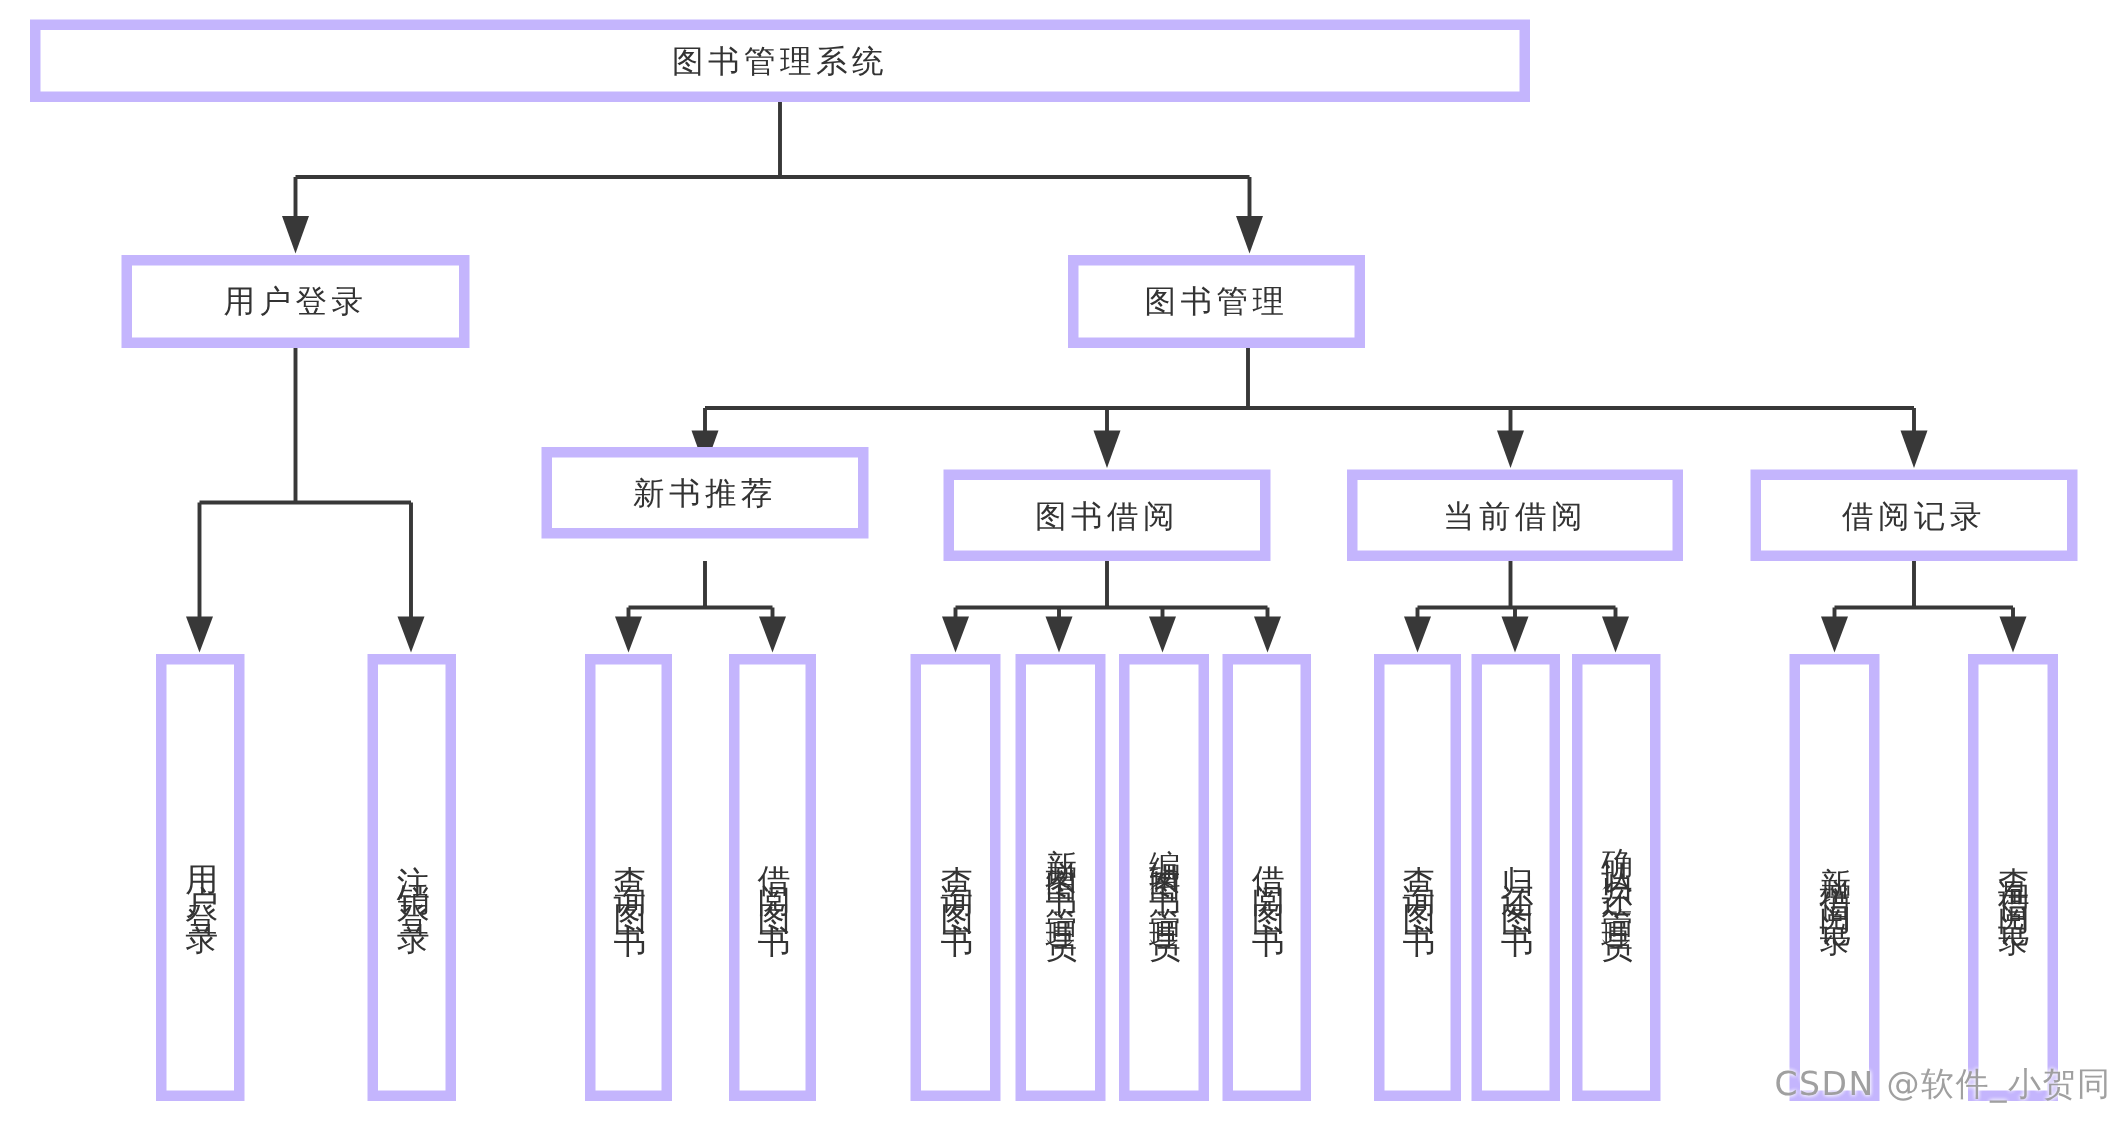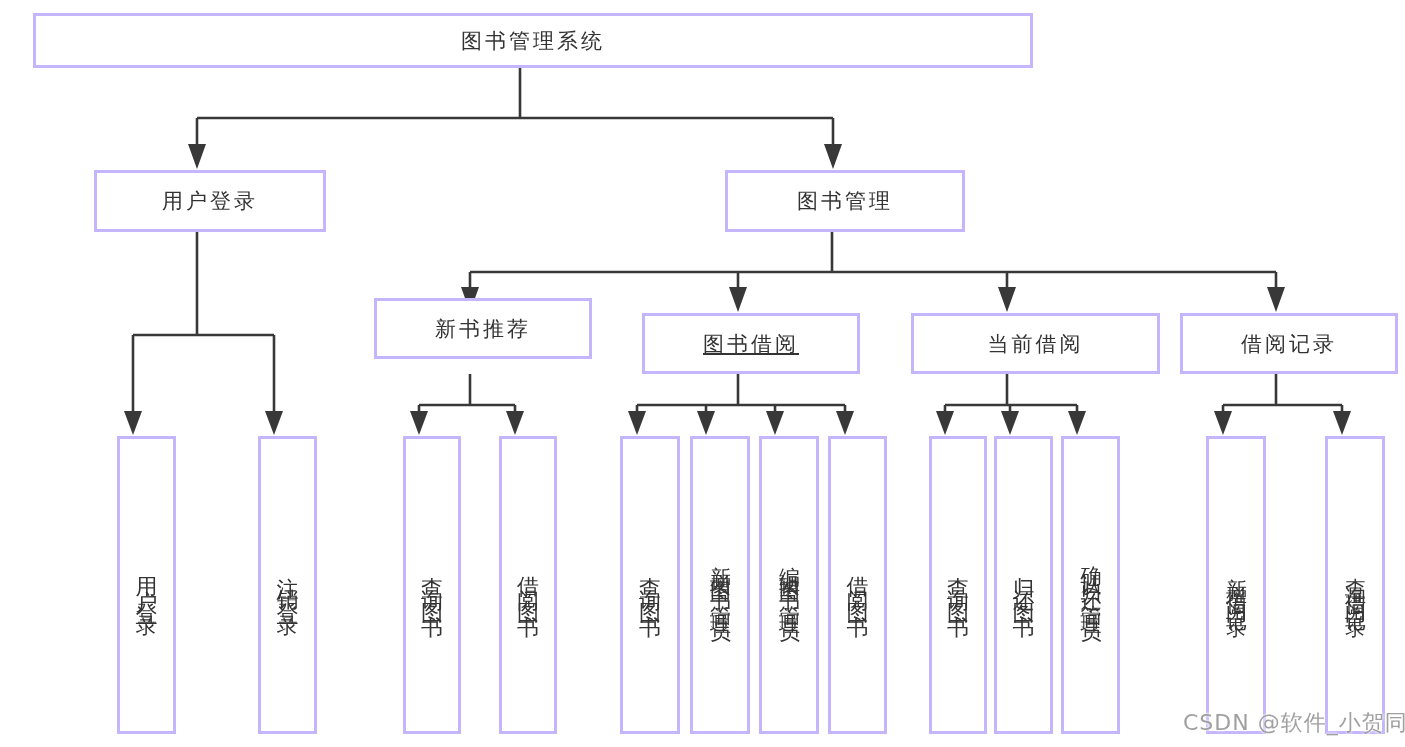--- a/index.html
+++ b/index.html
@@ -13,27 +13,26 @@
   }
   .connectors {
     position: absolute;
     left: 0; top: 0;
     width: 1405px; height: 747px;
     pointer-events: none;
   }
   .box {
     position: absolute;
     box-sizing: border-box;
-    border: 3px solid #c4b5fd;
+    border: 7px solid #c4b5fd;
     background: #ffffff;
     display: flex;
     align-items: center;
     justify-content: center;
     color: #333333;
-    margin-left: 13px;
   }
   .h-label {
     font-size: 21px;
     letter-spacing: 3px;
     white-space: nowrap;
     color: #333333;
   }
   .v-label {
     writing-mode: vertical-rl;
     text-orientation: mixed;
@@ -42,24 +41,24 @@
     line-height: 1;
     color: #333333;
   }
   .v-label.long {
     font-size: 21px;
     letter-spacing: 8px;
   }
   
   .b-root { left: 20px;   top: 13px;  width: 1000px; height: 55px; }
   .b-ul   { left: 81px;   top: 170px; width: 232px;  height: 62px; }
-  .b-bm   { left: 712px;  top: 170px; width: 240px;  height: 62px; }
+  .b-bm   { left: 712px;  top: 170px; width: 198px;  height: 62px; }
   .b-nr   { left: 361px;  top: 298px; width: 218px;  height: 61px; }
-  .b-bb   { left: 629px;  top: 313px; width: 218px;  height: 61px; text-decoration: underline; }
-  .b-cb   { left: 898px;  top: 313px; width: 249px;  height: 61px; font-family: Liberation Serif, serif; }
+  .b-bb   { left: 629px;  top: 313px; width: 218px;  height: 61px; }
+  .b-cb   { left: 898px;  top: 313px; width: 224px;  height: 61px; font-family: Liberation Serif, serif; }
   .b-br   { left: 1167px; top: 313px; width: 218px;  height: 61px; }
   .b-a1   { left: 104px;  top: 436px; width: 59px;   height: 298px; }
   .b-a2   { left: 245px;  top: 436px; width: 59px;   height: 298px; }
   .b-b1   { left: 390px;  top: 436px; width: 58px;   height: 298px; }
   .b-b2   { left: 486px;  top: 436px; width: 58px;   height: 298px; }
   .b-c1   { left: 607px;  top: 436px; width: 60px;   height: 298px; }
   .b-c2   { left: 677px;  top: 436px; width: 60px;   height: 298px; }
   .b-c3   { left: 746px;  top: 436px; width: 60px;   height: 298px; }
   .b-c4   { left: 815px;  top: 436px; width: 59px;   height: 298px; }
   .b-d1   { left: 916px;  top: 436px; width: 58px;   height: 298px; }

